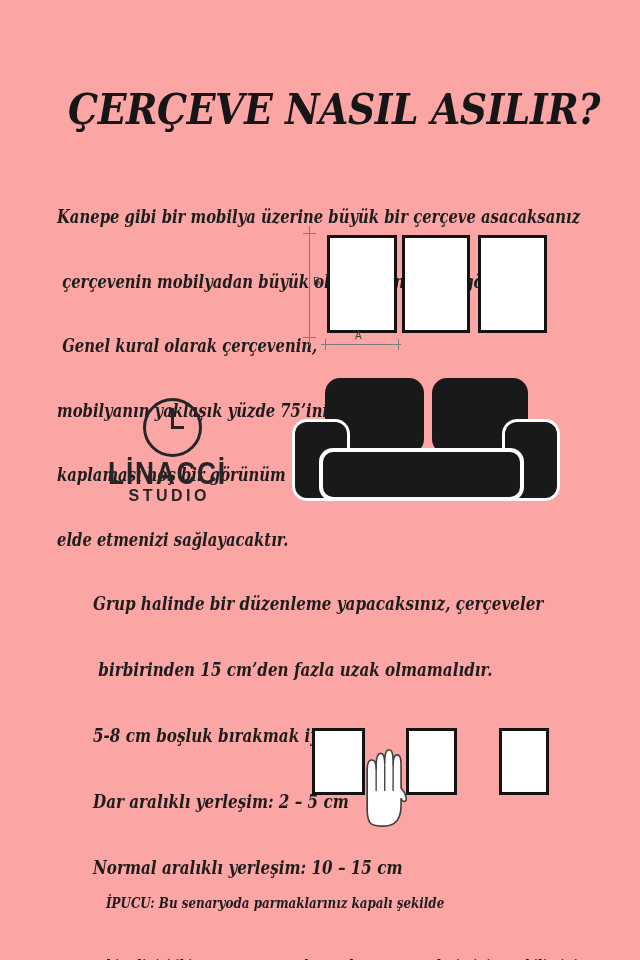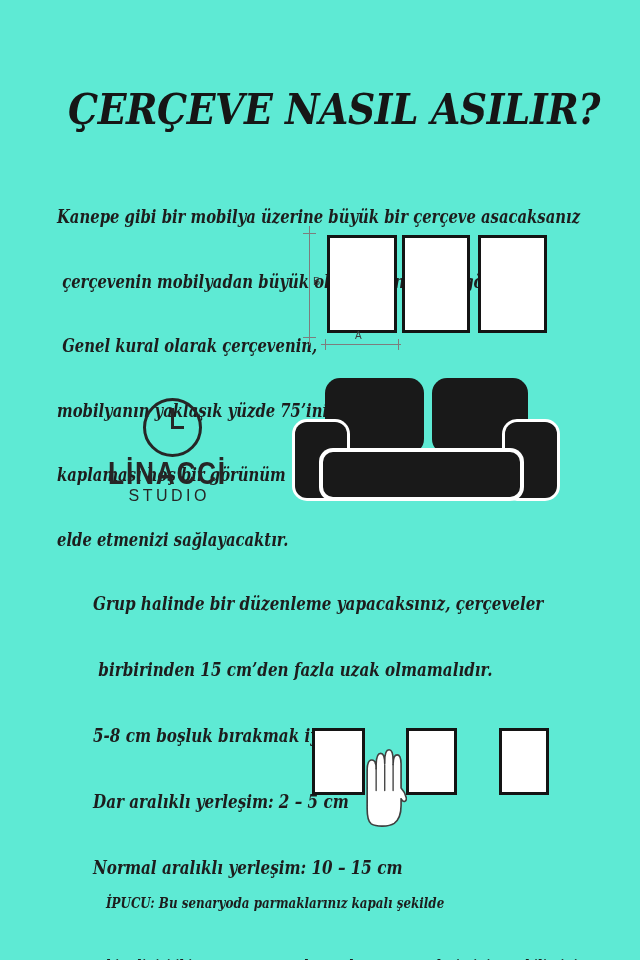--- a/index.html
+++ b/index.html
@@ -1,20 +1,20 @@
 <!DOCTYPE html>
 <html><head>
 <meta charset="utf-8">
 <style>
   html,body{margin:0;padding:0;background:#e8e8e8;}
   .page{
     position:relative;
     width:640px;height:960px;
     margin:0 auto;
-    background:#5eead4;
+    background:#fca5a5;
     overflow:hidden;
     font-family:"DejaVu Serif","Liberation Serif",serif;
     color:#1d1d1d;
   }
   
   .title{
     position:absolute;top:84px;left:calc(50% + 14px);
     transform:translateX(-50%) scaleX(0.9);
     margin:0;white-space:nowrap;
     font-size:42px;line-height:52px;font-weight:600;font-style:italic;
@@ -49,21 +49,21 @@
   .logo{position:absolute;left:95px;top:398px;width:145px;text-align:center;
         font-family:"Liberation Sans","DejaVu Sans",sans-serif;color:#262626;}
   .clock{position:absolute;left:48px;top:0;width:53px;height:53px;
          border:3px solid #262626;border-radius:50%;}
   .clock .hand-min{position:absolute;left:24.5px;top:7px;width:3.5px;height:21px;background:#262626;}
   .clock .hand-hr{position:absolute;left:26px;top:24.5px;width:12px;height:3.5px;background:#262626;}
   .brand{position:absolute;left:0;top:58px;width:145px;
          font-size:31px;font-weight:700;letter-spacing:2px;
          transform:scaleX(0.85);transform-origin:center top;white-space:nowrap;}
   .studio{position:absolute;left:0;top:89px;width:145px;
-          font-size:16px;font-weight:400;letter-spacing:3.5px;text-indent:3.5px;}
+          font-size:16px;font-weight:700;letter-spacing:3.5px;text-indent:3.5px;}
   
   .sofa{position:absolute;left:295px;top:378px;width:262px;height:121px;}
   .sofa > div{position:absolute;background:#191919;}
   .back.bl{left:30px;top:0;width:99px;height:76px;border-radius:15px;}
   .back.br{left:137px;top:0;width:96px;height:76px;border-radius:15px;}
   .arm{top:44px;width:52px;height:76px;border-radius:12px;box-shadow:0 0 0 3px #ffffff;}
   .arm.al{left:0;} .arm.ar{left:210px;}
   .seat{left:28px;top:74px;width:197px;height:45px;border-radius:10px;box-shadow:0 0 0 4px #ffffff;}
   
   .g1{left:312px;top:728px;width:53px;height:67px;}

